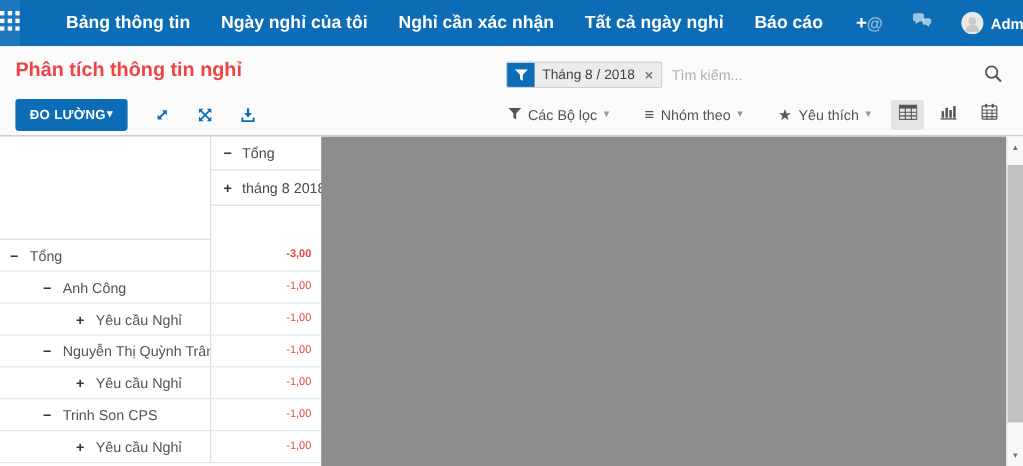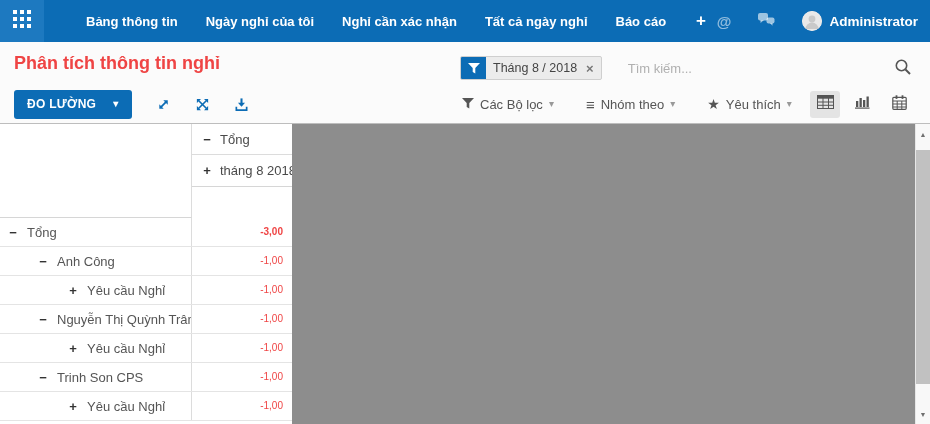--- a/index.html
+++ b/index.html
@@ -5,44 +5,44 @@
   * { margin:0; padding:0; box-sizing:border-box; }
   html,body { width:930px; height:424px; overflow:hidden; }
   body { font-family:"Liberation Sans", sans-serif; background:#fff; }
   .screen { width:930px; height:424px; display:flex; flex-direction:column; overflow:hidden; }
 
   
   .navbar { height:42px; background:#0c6cb5; display:flex; align-items:center; flex:none; color:#fff; }
   .apps-btn { width:44px; height:42px; background:#1d79c0; display:flex; align-items:center; justify-content:center; cursor:pointer; }
   .app-name { font-size:18px; font-weight:700; margin-left:14px; letter-spacing:.2px; }
   .nav-menu { display:flex; align-items:center; margin-left:42px; gap:28px; }
-  .nav-item { font-size:13px; font-weight:600; color:#fff; text-decoration:none; white-space:nowrap; cursor:pointer; }
+  .nav-item { font-size:16px; font-weight:600; color:#fff; text-decoration:none; white-space:nowrap; cursor:pointer; }
   .nav-plus { font-size:17px; font-weight:700; margin-left:30px; cursor:pointer; }
   .nav-right { margin-left:auto; display:flex; align-items:center; gap:26px; margin-right:12px; }
   .muted-ico { color:rgba(255,255,255,.55); font-weight:700; font-size:15px; cursor:pointer; }
   .user-menu { display:flex; align-items:center; gap:7px; cursor:pointer; }
   .avatar { width:20px; height:20px; border-radius:50%; overflow:hidden; background:#e9e9e9; flex:none; }
   .user-name { font-size:13.5px; font-weight:600; }
   .caret { font-size:10px; line-height:1; }
 
   
   .cp { height:82px; background:#fbfbfb; border-bottom:1px solid #bdbdbd; position:relative; padding:0 14px; flex:none; }
   .cp-top { height:43px; display:flex; align-items:center; }
   .cp-title { font-size:18px; color:#ef4444;font-weight:bold; }
-  .searchbar { position:absolute; left:460px; right:16px; top:13px; height:26px; display:flex; align-items:center;gap:17px; }
+  .searchbar { position:absolute; left:460px; right:16px; top:13px; height:26px; display:flex; align-items:center; }
   .facet { display:flex; align-items:stretch; height:24px; border:1px solid #cfcfcf; background:#ececec; border-radius:2px; overflow:hidden; flex:none; }
   .facet-ico { width:25px; background:#0c6cb5; display:flex; align-items:center; justify-content:center; }
   .facet-label { padding:0 7px; font-size:12.5px; color:#444; display:flex; align-items:center; white-space:nowrap; }
   .facet-close { padding:0 7px 0 2px; color:#777; font-weight:700; font-size:13px; display:flex; align-items:center; cursor:pointer; }
   .search-input { flex:1; border:none; outline:none; background:transparent; margin:0 34px 0 9px; font-size:13px; color:#555; font-family:"Liberation Sans",sans-serif; }
   .search-input::placeholder { color:#b0b0b0; }
   .magnifier { position:absolute; right:2px; top:3px; cursor:pointer; }
 
   .cp-bottom { height:38px; display:flex; align-items:center; position:relative; }
-  .btn-measures { background:#0c6cb5; color:#fff; border:none; border-radius:3px; height:29px; padding:0 13px; font-size:12px; font-weight:700; letter-spacing:.3px; display:flex; align-items:center; gap:17px; cursor:pointer; font-family:"Liberation Sans",sans-serif; }
+  .btn-measures { background:#0c6cb5; color:#fff; border:none; border-radius:3px; height:29px; padding:0 13px; font-size:12px; font-weight:700; letter-spacing:.3px; display:flex; align-items:center; gap:1px; cursor:pointer; font-family:"Liberation Sans",sans-serif; }
   .tool-ico { margin-left:24px; cursor:pointer; display:flex; align-items:center; }
   .dropdown-group { position:absolute; left:448px; display:flex; align-items:center; gap:32px; }
   .dd { display:flex; align-items:center; gap:6px; font-size:13px; color:#555; cursor:pointer; white-space:nowrap; }
   .dd .glyph { font-size:13px; color:#555; }
   .dd .caret { color:#999; }
   .switcher { position:absolute; right:2px; display:flex; align-items:center; gap:7px; }
   .sw-btn { width:30px; height:27px; display:flex; align-items:center; justify-content:center; border-radius:3px; cursor:pointer; }
   .sw-btn.active { background:#e4e4e4; }
 
   

